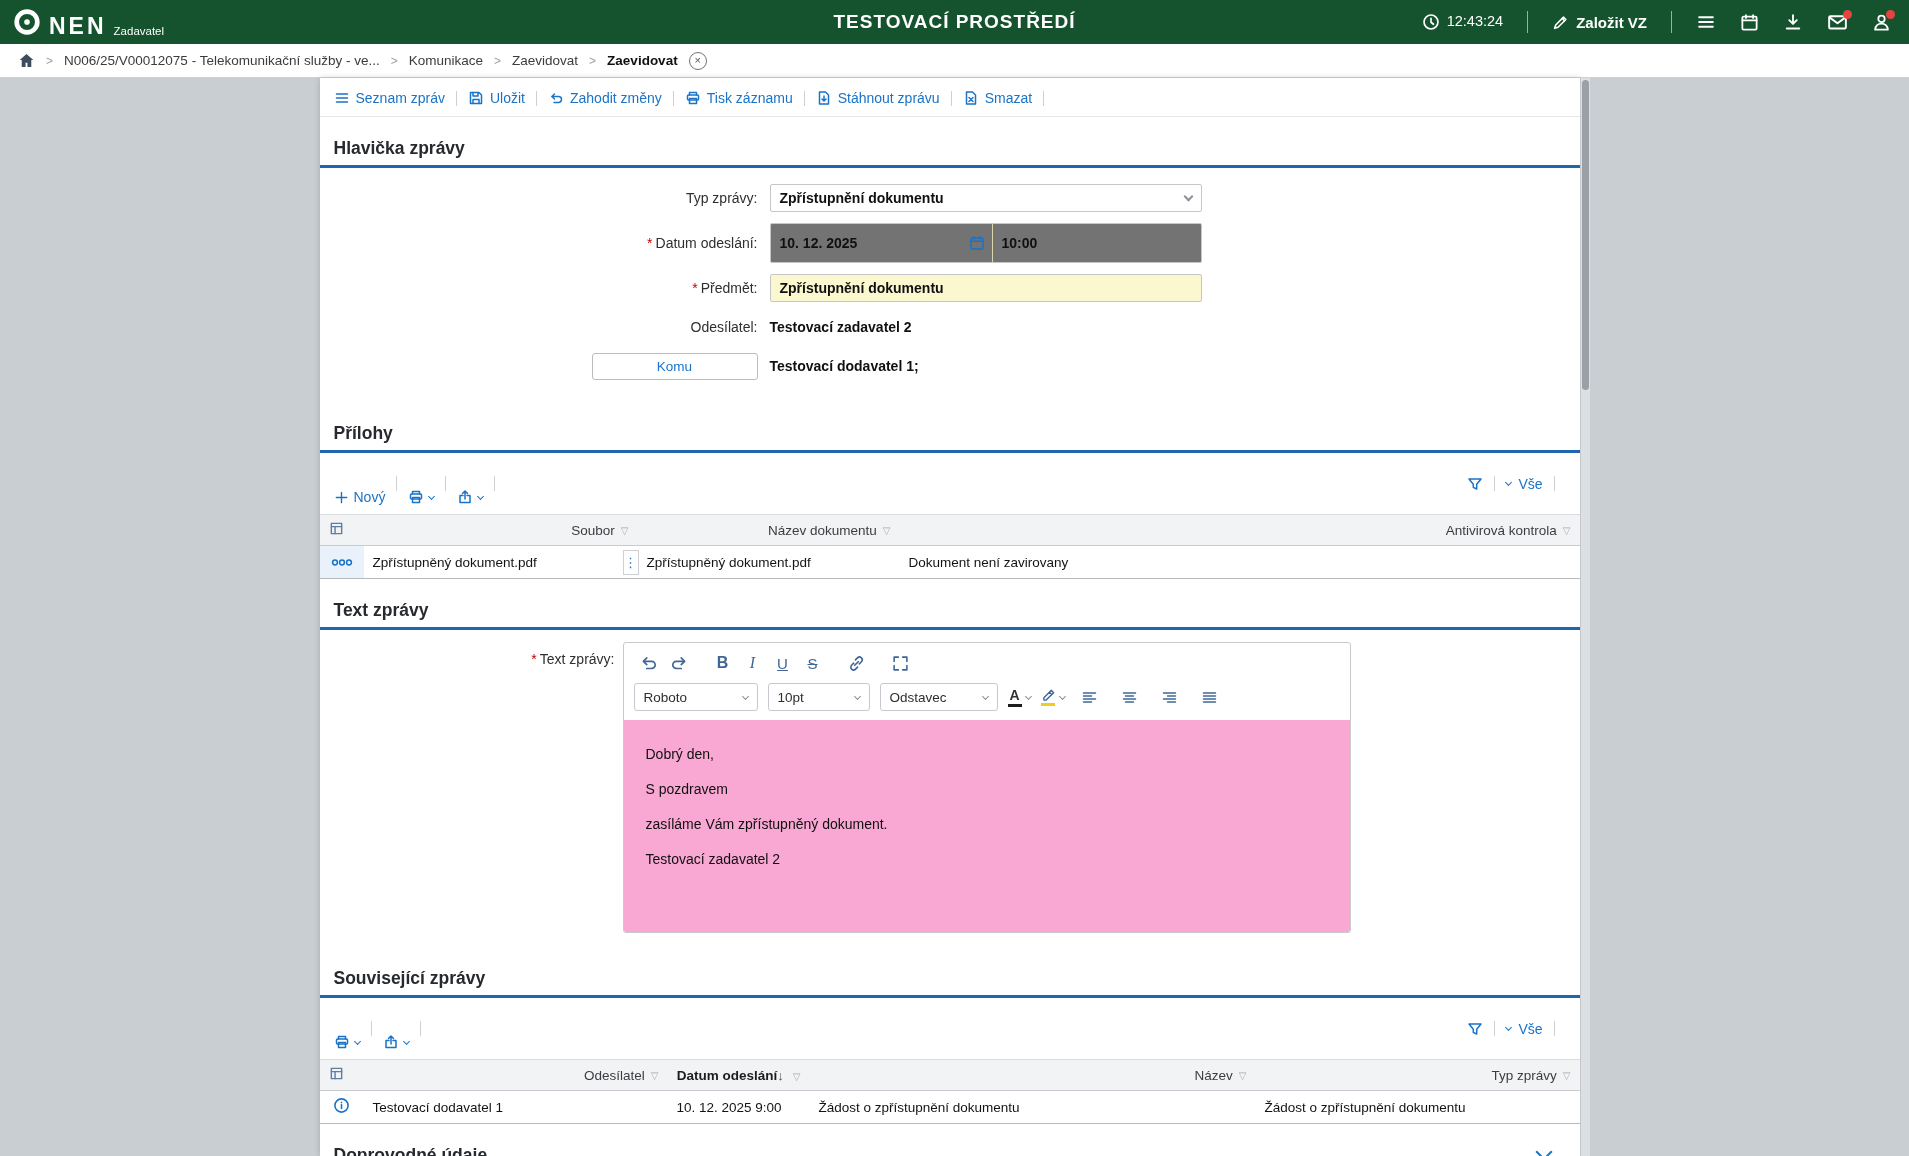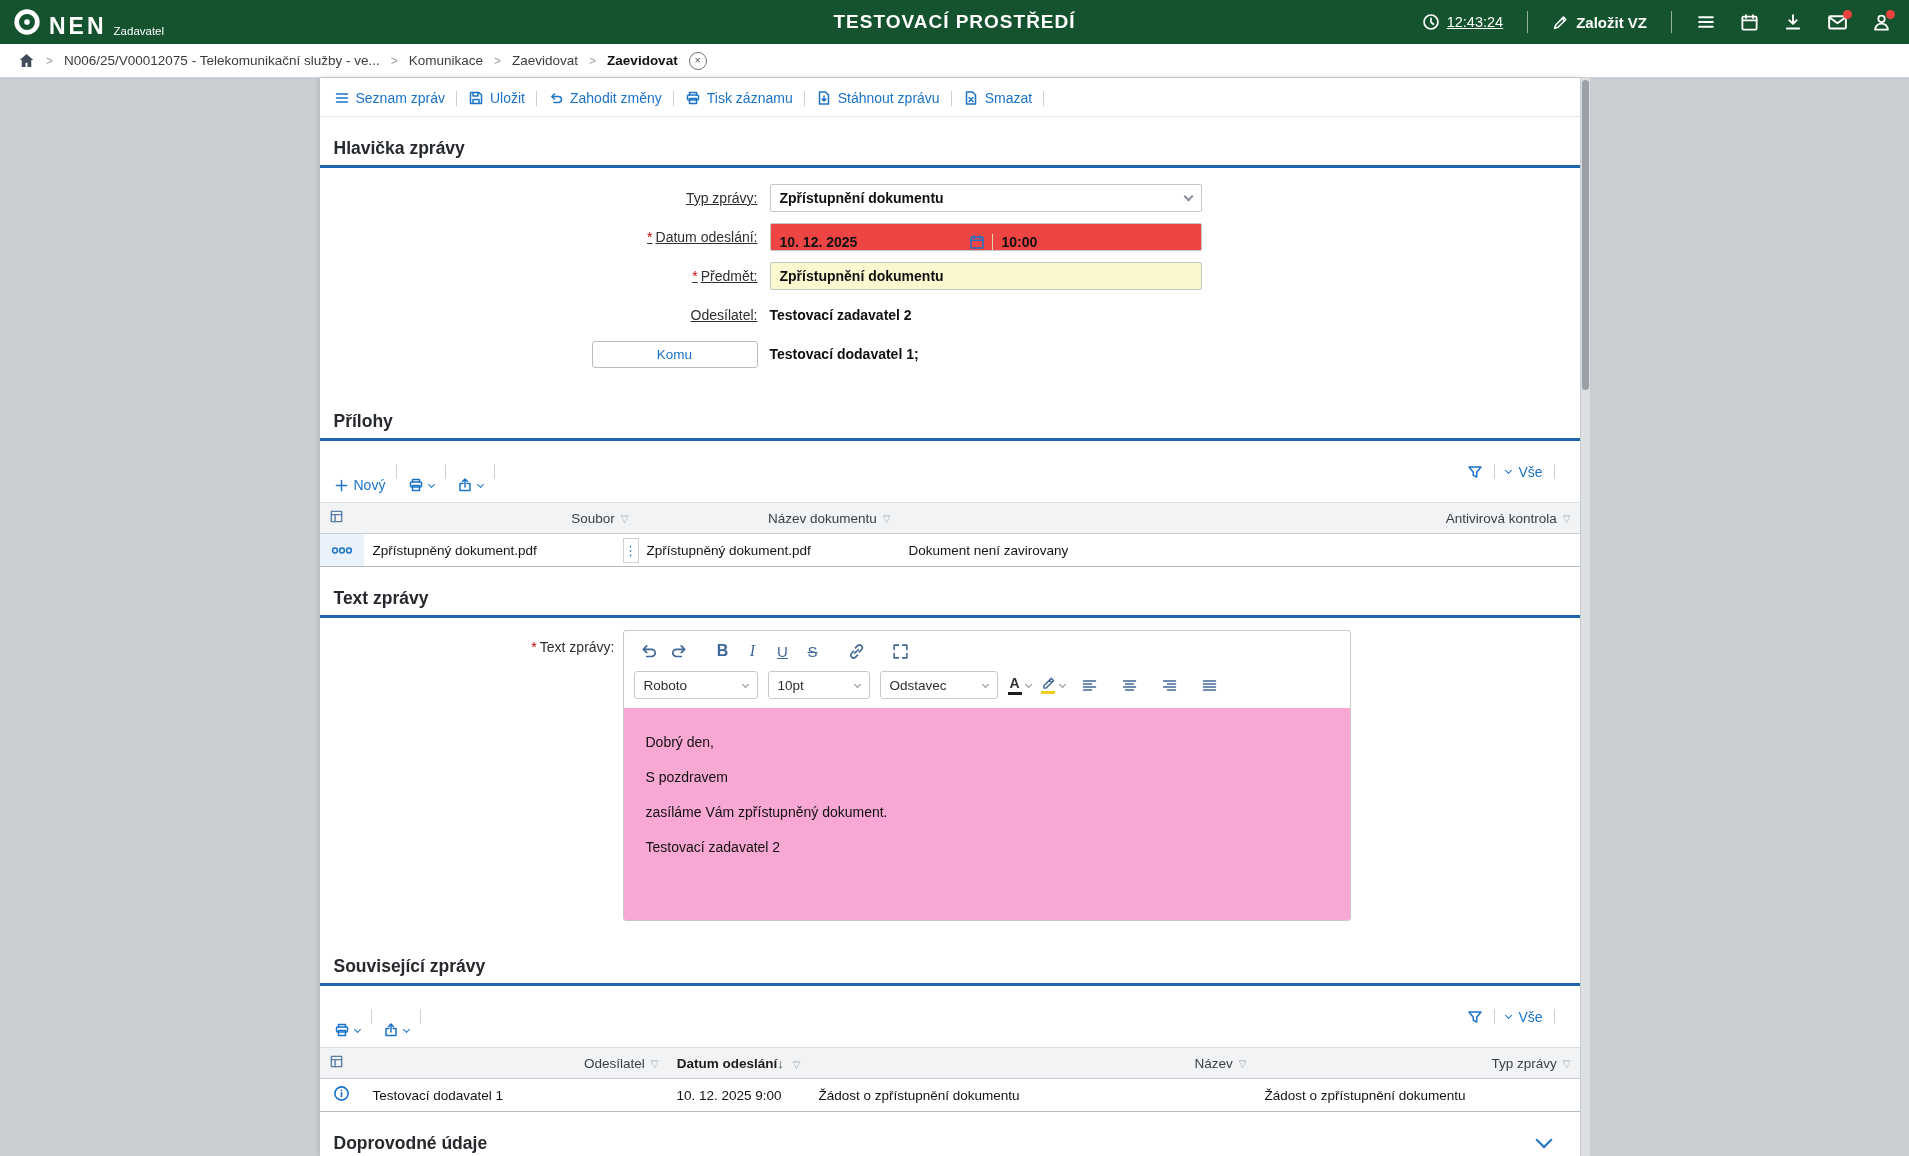--- a/index.html
+++ b/index.html
@@ -8,21 +8,21 @@
   svg.ic{fill:none;stroke:currentColor;stroke-width:1.5;stroke-linecap:round;stroke-linejoin:round;}
 
   
   .topbar{height:44px;background:#14532d;display:flex;align-items:center;padding:0 18px 0 12px;position:relative;color:#fff;}
   .brand{display:flex;align-items:flex-end;gap:7px;cursor:pointer;}
   .logo-mark{margin-bottom:1px;}
   .brand-name{font-size:23px;font-weight:bold;letter-spacing:3px;line-height:1;}
   .brand-sub{font-size:11.5px;margin-bottom:1px;}
   .env-title{position:absolute;left:50%;transform:translateX(-50%);font-size:19px;font-weight:bold;letter-spacing:1px;white-space:nowrap;}
   .topbar-right{margin-left:auto;display:flex;align-items:center;gap:24px;}
-  .tb-time{display:flex;align-items:center;gap:7px;font-size:14.5px;text-decoration:underline;}
+  .tb-time{display:flex;align-items:flex-start;gap:7px;font-size:14.5px;}
   .tb-div{width:1px;height:22px;background:rgba(255,255,255,.55);}
   .tb-create{display:flex;align-items:center;gap:7px;font-size:15px;font-weight:bold;cursor:pointer;white-space:nowrap;}
   .tb-icon{cursor:pointer;position:relative;display:flex;align-items:center;}
   .badge-dot{position:absolute;top:-3px;right:-4px;width:9px;height:9px;border-radius:50%;background:#e8433f;}
 
   
   .crumbs{height:34px;background:#fff;border-bottom:1px solid #cfd2d6;display:flex;align-items:center;padding:0 18px;gap:11px;font-size:13.5px;color:#3c3c3c;}
   .crumb{cursor:pointer;white-space:nowrap;}
   .crumb.current{font-weight:bold;color:#111;cursor:default;}
   .crumb-sep{color:#9aa0a6;font-size:12px;}
@@ -42,27 +42,27 @@
 
   
   section{margin-top:12px;}
   .sec-head{display:flex;align-items:center;justify-content:space-between;padding:9px 14px 6px;}
   .sec-head h2{font-size:17.5px;font-weight:bold;color:#26292d;}
   .sec-rule{height:3px;background:#1e66ad;}
 
   
   .form{padding:16px 0 22px;display:flex;flex-direction:column;gap:11px;}
   .frow{display:flex;align-items:center;min-height:28px;}
-  .flabel{width:450px;text-align:right;padding-right:12px;font-size:14px;color:#2f2f2f;text-decoration:underline;}
+  .flabel{width:450px;text-align:right;padding-right:12px;font-size:14px;color:#2f2f2f;}
   .req{color:#c40000;margin-right:3px;}
   .fval{font-weight:bold;font-size:14px;color:#101010;white-space:nowrap;}
   .field{width:432px;height:28px;border:1px solid #c6c6c6;border-radius:2px;display:flex;align-items:center;padding:0 9px;background:#fff;}
   .field.select{justify-content:space-between;cursor:pointer;}
   .yellow{background:#fbf7cf;}
-  .datetime{width:432px;height:28px;border:1px solid #c6c6c6;border-radius:2px;display:flex;background:#ef4444;overflow:hidden;align-items:flex-end;}
+  .datetime{width:432px;height:40px;border:1px solid #c6c6c6;border-radius:2px;display:flex;background:#737373;overflow:hidden;}
   .date-part{flex:0 0 222px;display:flex;align-items:center;justify-content:space-between;padding:0 7px 0 9px;border-right:1px solid #d9d5ac;cursor:text;}
   .time-part{flex:1;display:flex;align-items:center;padding:0 9px;cursor:text;}
   .komu-btn{display:inline-flex;align-items:center;justify-content:center;width:166px;height:27px;border:1px solid #b9bdc1;border-radius:3px;background:#fff;color:#1a73c8;font-size:13.5px;cursor:pointer;font-family:inherit;}
 
   
   .grid-bar{display:flex;align-items:center;padding:9px 14px;}
   .gb-item{display:flex;align-items:center;gap:5px;color:#1a73c8;font-size:14px;cursor:pointer;margin-top:27px;}
   .gb-right{margin-left:auto;display:flex;align-items:center;color:#1a73c8;}
   .gb-link{font-size:14px;cursor:pointer;margin-left:7px;}
   table.grid{width:100%;border-collapse:collapse;table-layout:fixed;font-size:13.5px;}

